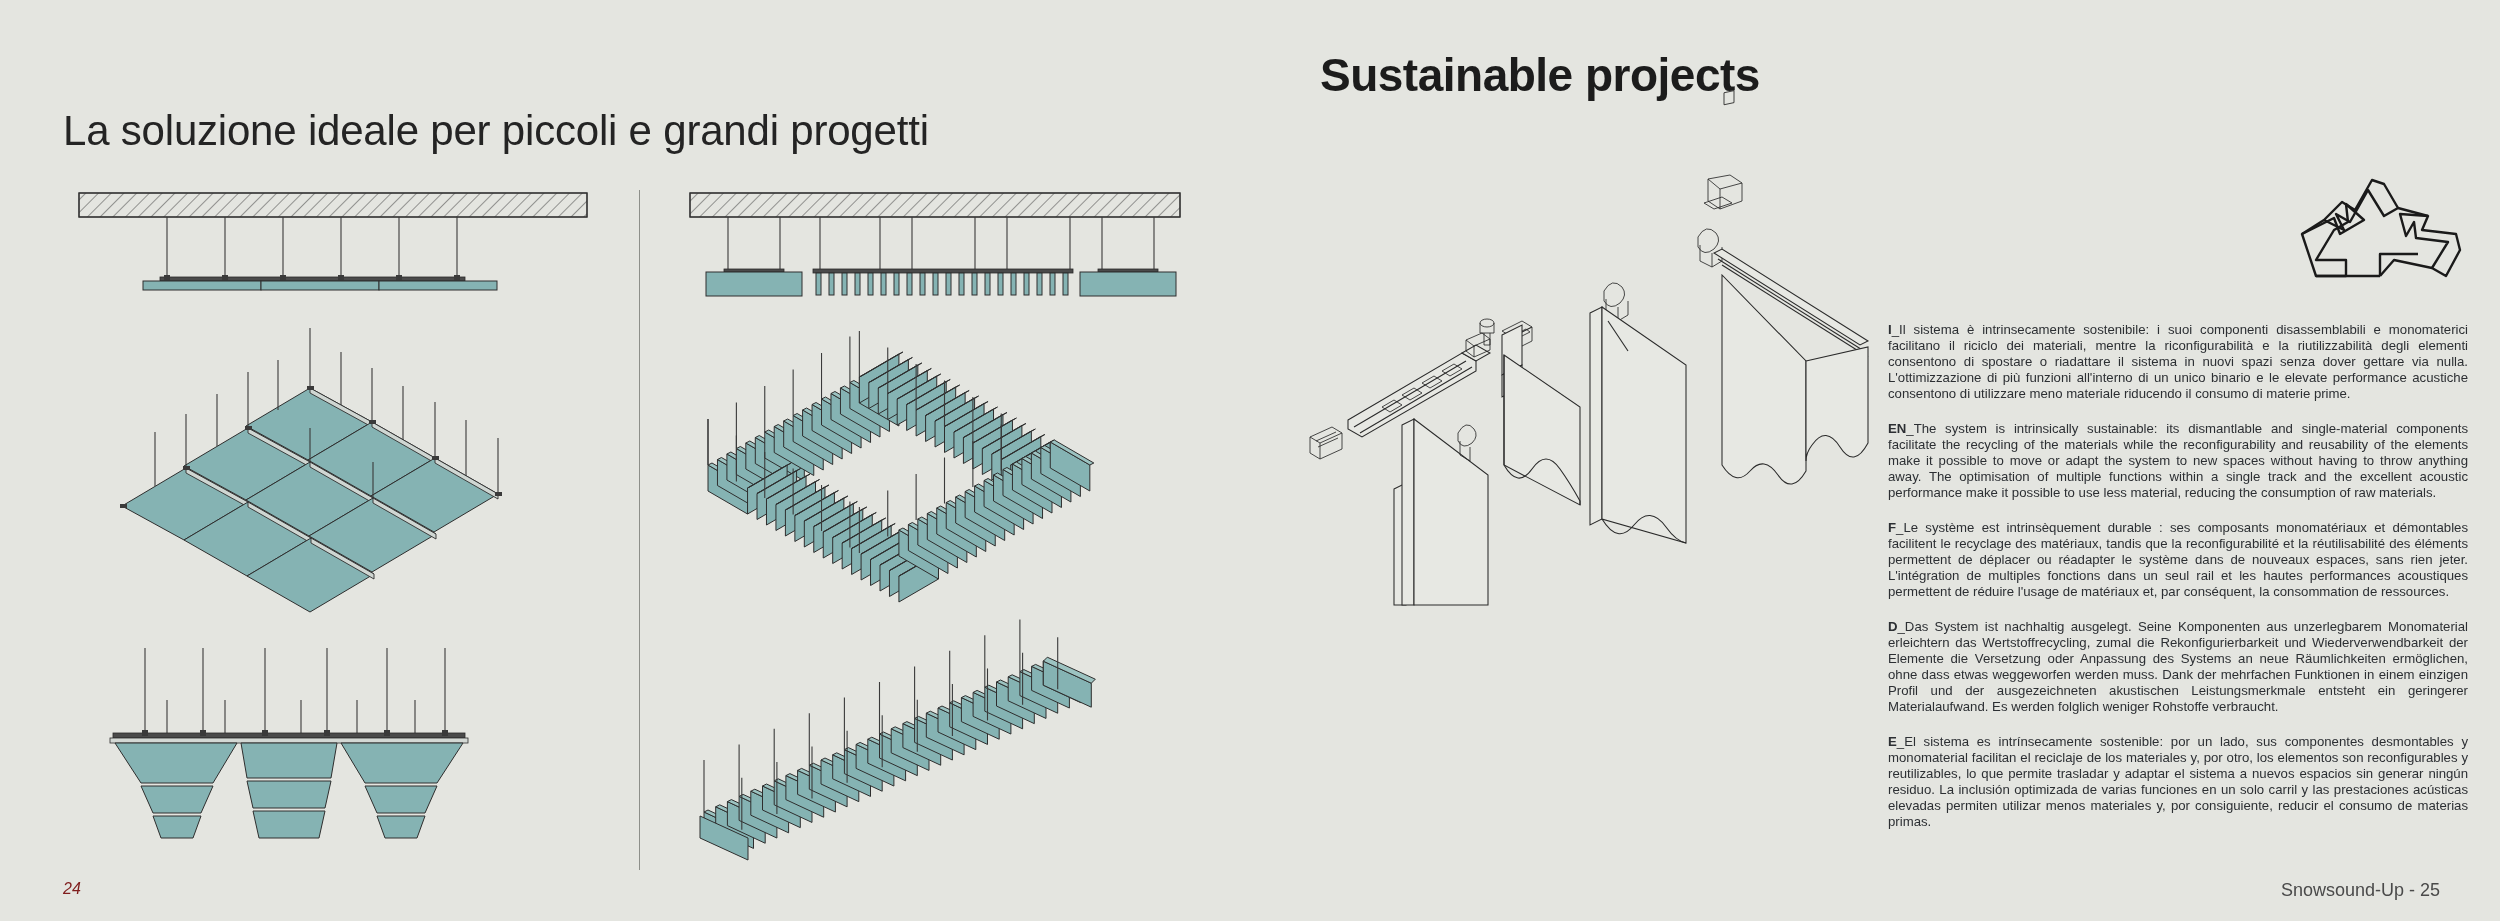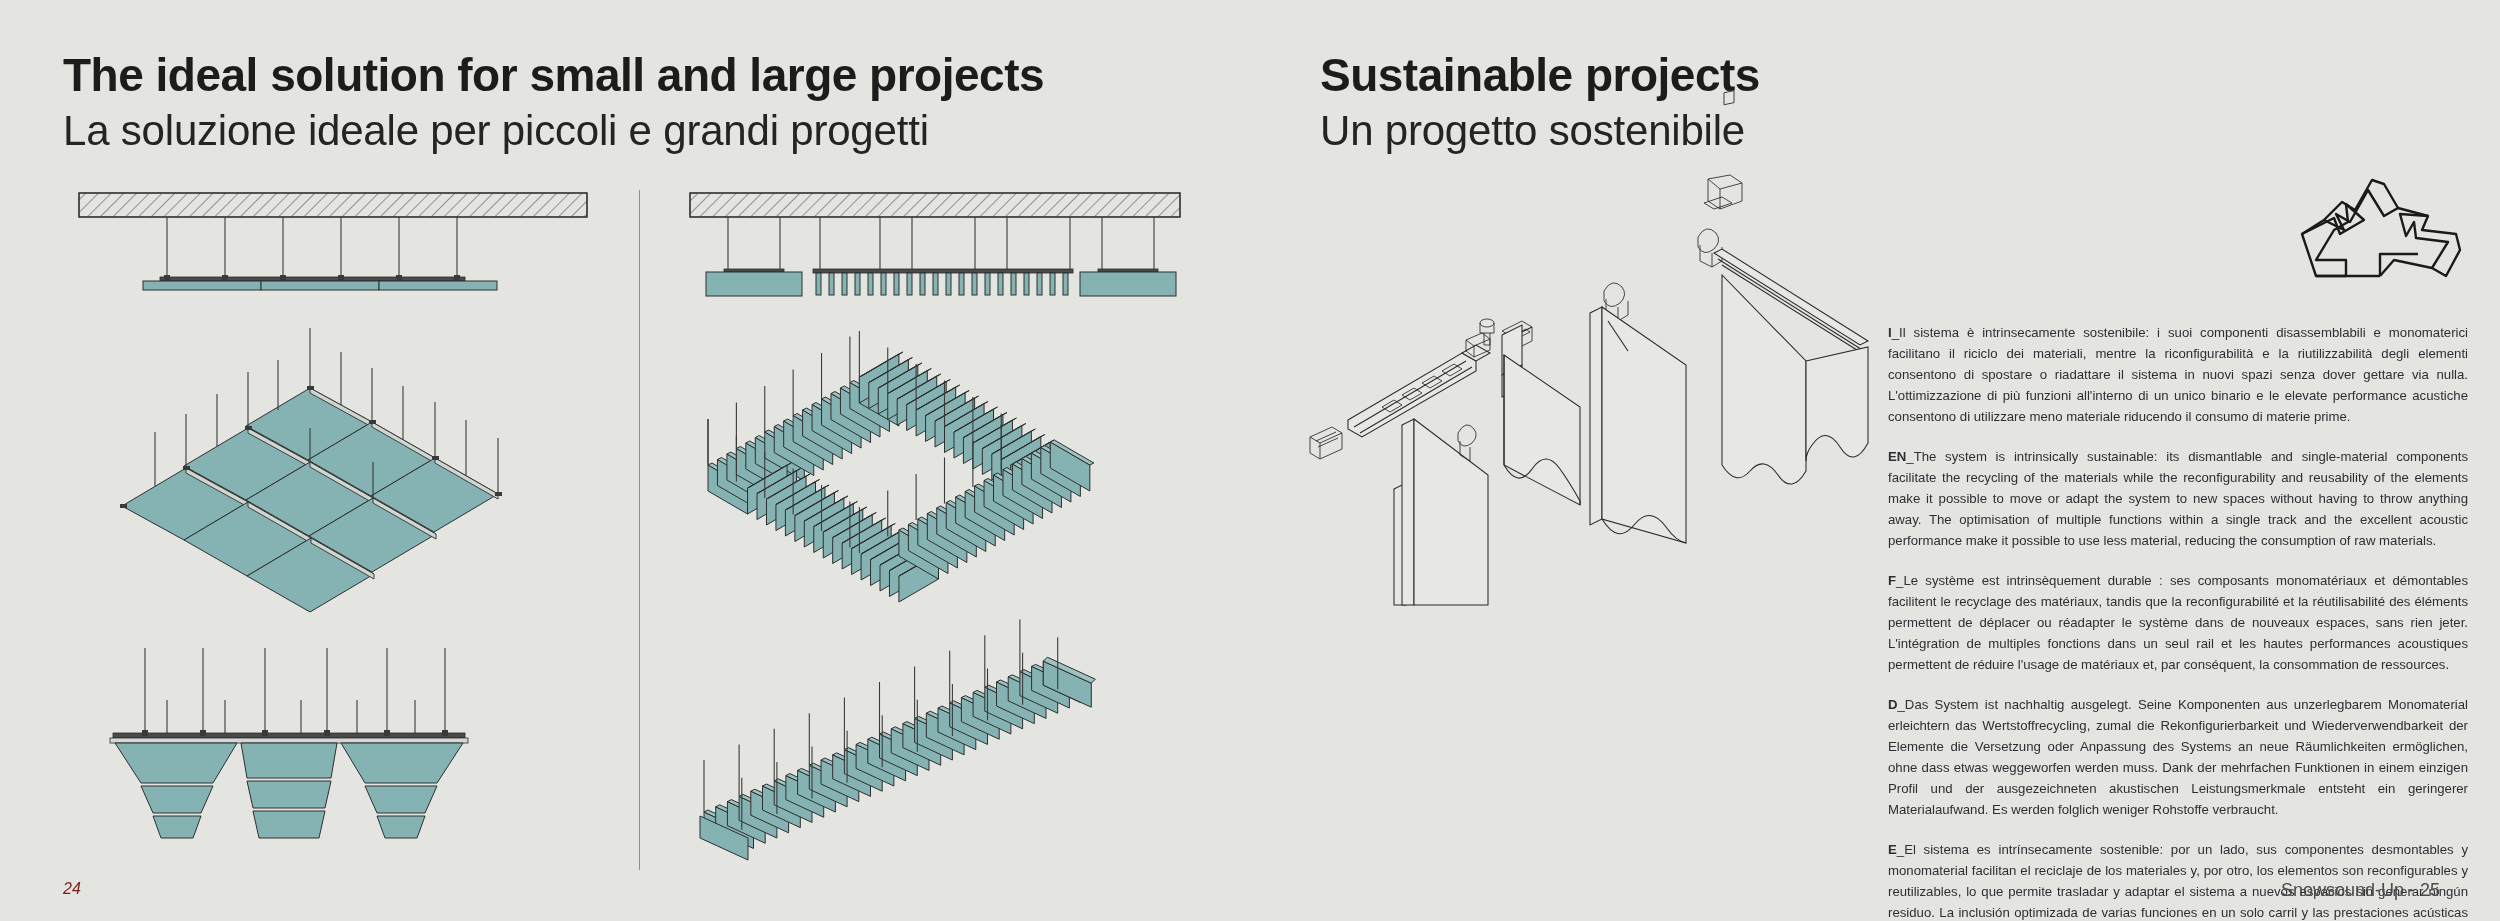--- a/index.html
+++ b/index.html
@@ -48,21 +48,21 @@
     position:absolute;right:60px;top:880px;
     font-size:18px;color:#4a4a4a;
   }
 
   
   #text-col{
     position:absolute;left:1888px;top:322px;width:580px;
   }
   .para{
     font-size:13.2px;
-    line-height:21px;
+    line-height:16px;
     color:#2c2f33;
     text-align:justify;
     margin:0 0 19px 0;
   }
   .para .lang{font-weight:700;}
 
   
   #recycle-icon{position:absolute;left:2280px;top:168px;width:185px;height:125px;}
 
   
@@ -75,25 +75,23 @@
   .panel-edge{fill:#cfd6d2;stroke:#2e2e2e;stroke-width:0.9;}
   .line-only{fill:none;stroke:#2a2a2a;stroke-width:1.1;}
   .line-thin{fill:none;stroke:#2a2a2a;stroke-width:0.85;}
   .wfill{fill:#e7e8e3;stroke:#2a2a2a;stroke-width:1.05;}
 </style>
 </head>
 <body>
 
 <div class="page">
 
-  <div class="h-title" id="left-title">The ideal solution for small and large projects</div>
   <div class="h-sub" id="left-sub">La soluzione ideale per piccoli e grandi progetti</div>
 
   <div class="h-title" id="right-title">Sustainable projects</div>
-  <div class="h-sub" id="right-sub">Un progetto sostenibile</div>
 
   <div id="divider"></div>
 
   <div class="drawing" id="fig-section-flat" style="left:55px;top:185px;">
     <svg width="570" height="115" viewBox="0 0 570 115">
       <defs>
         <pattern id="hatchA" width="9" height="9" patternTransform="rotate(45)" patternUnits="userSpaceOnUse">
           <line x1="0" y1="0" x2="0" y2="9" stroke="#4a4a4a" stroke-width="1.1"></line>
         </pattern>
       </defs>

